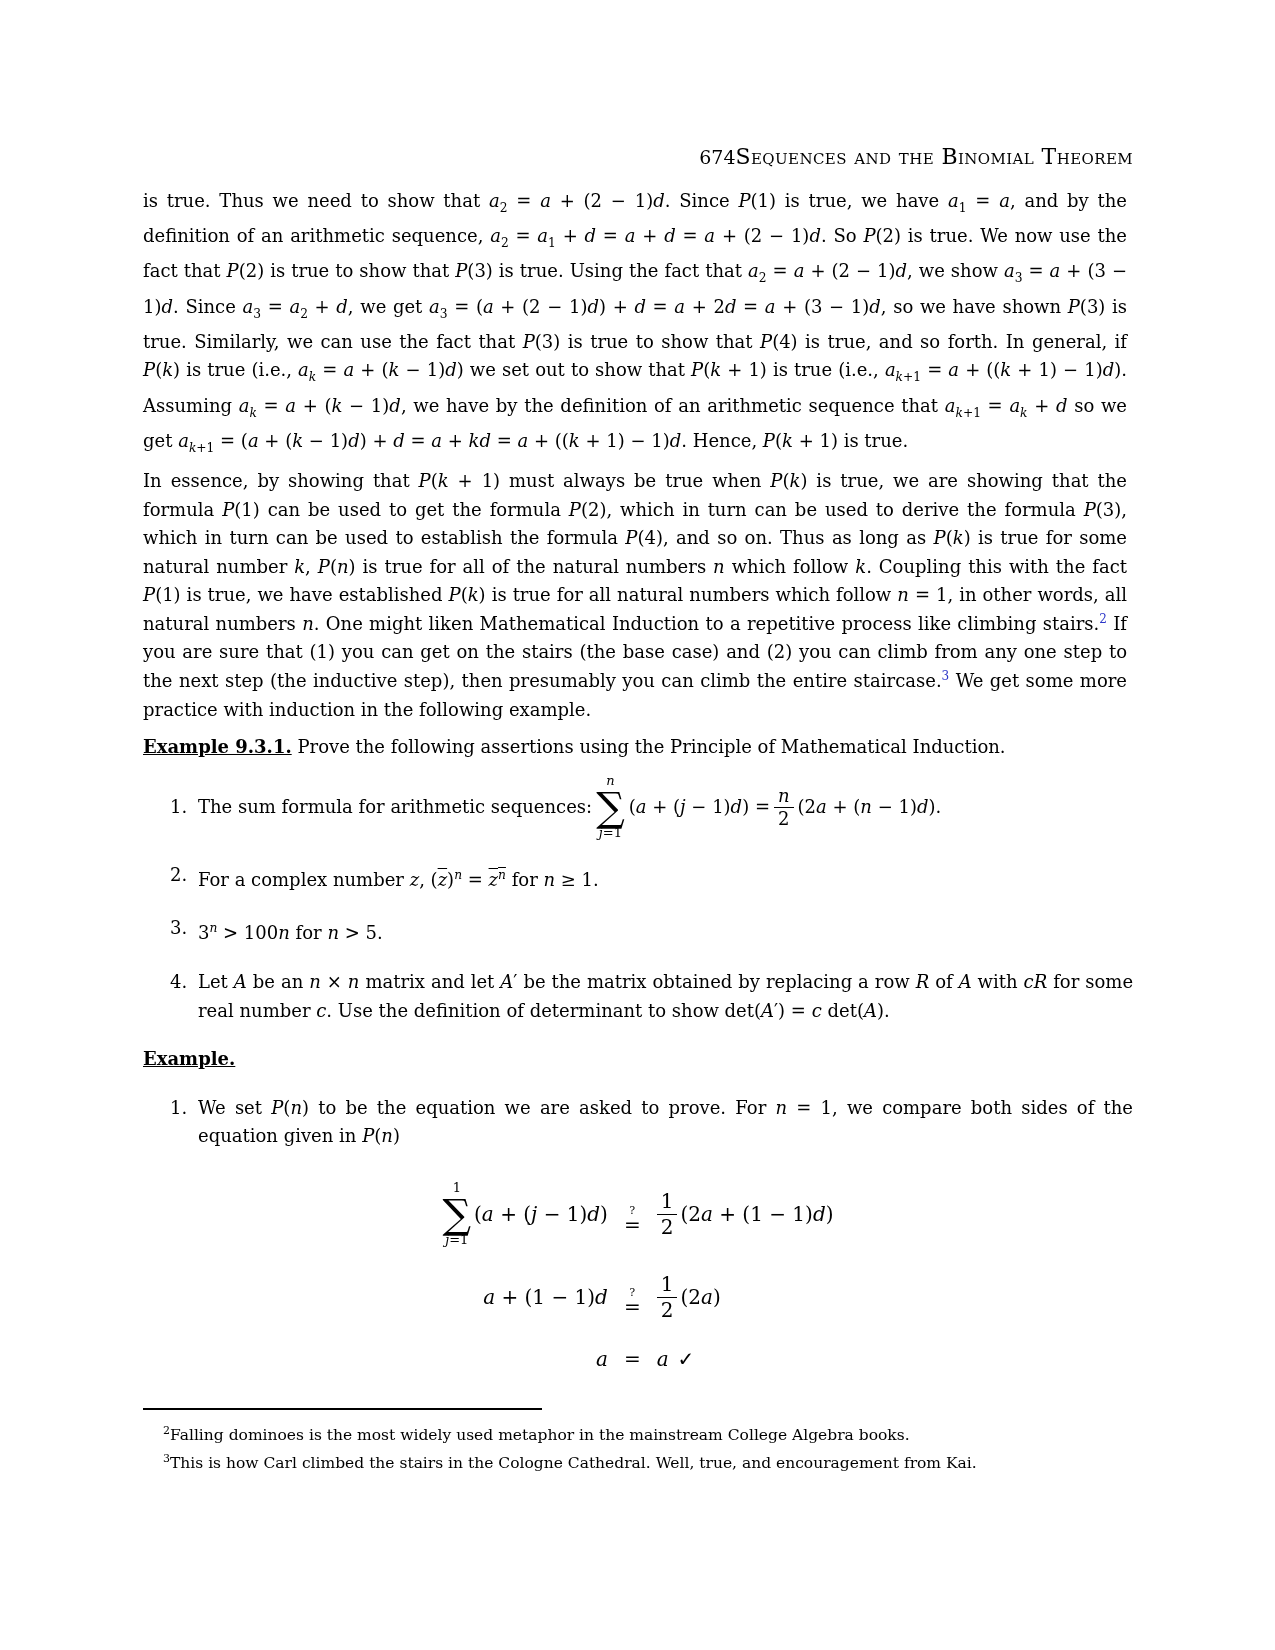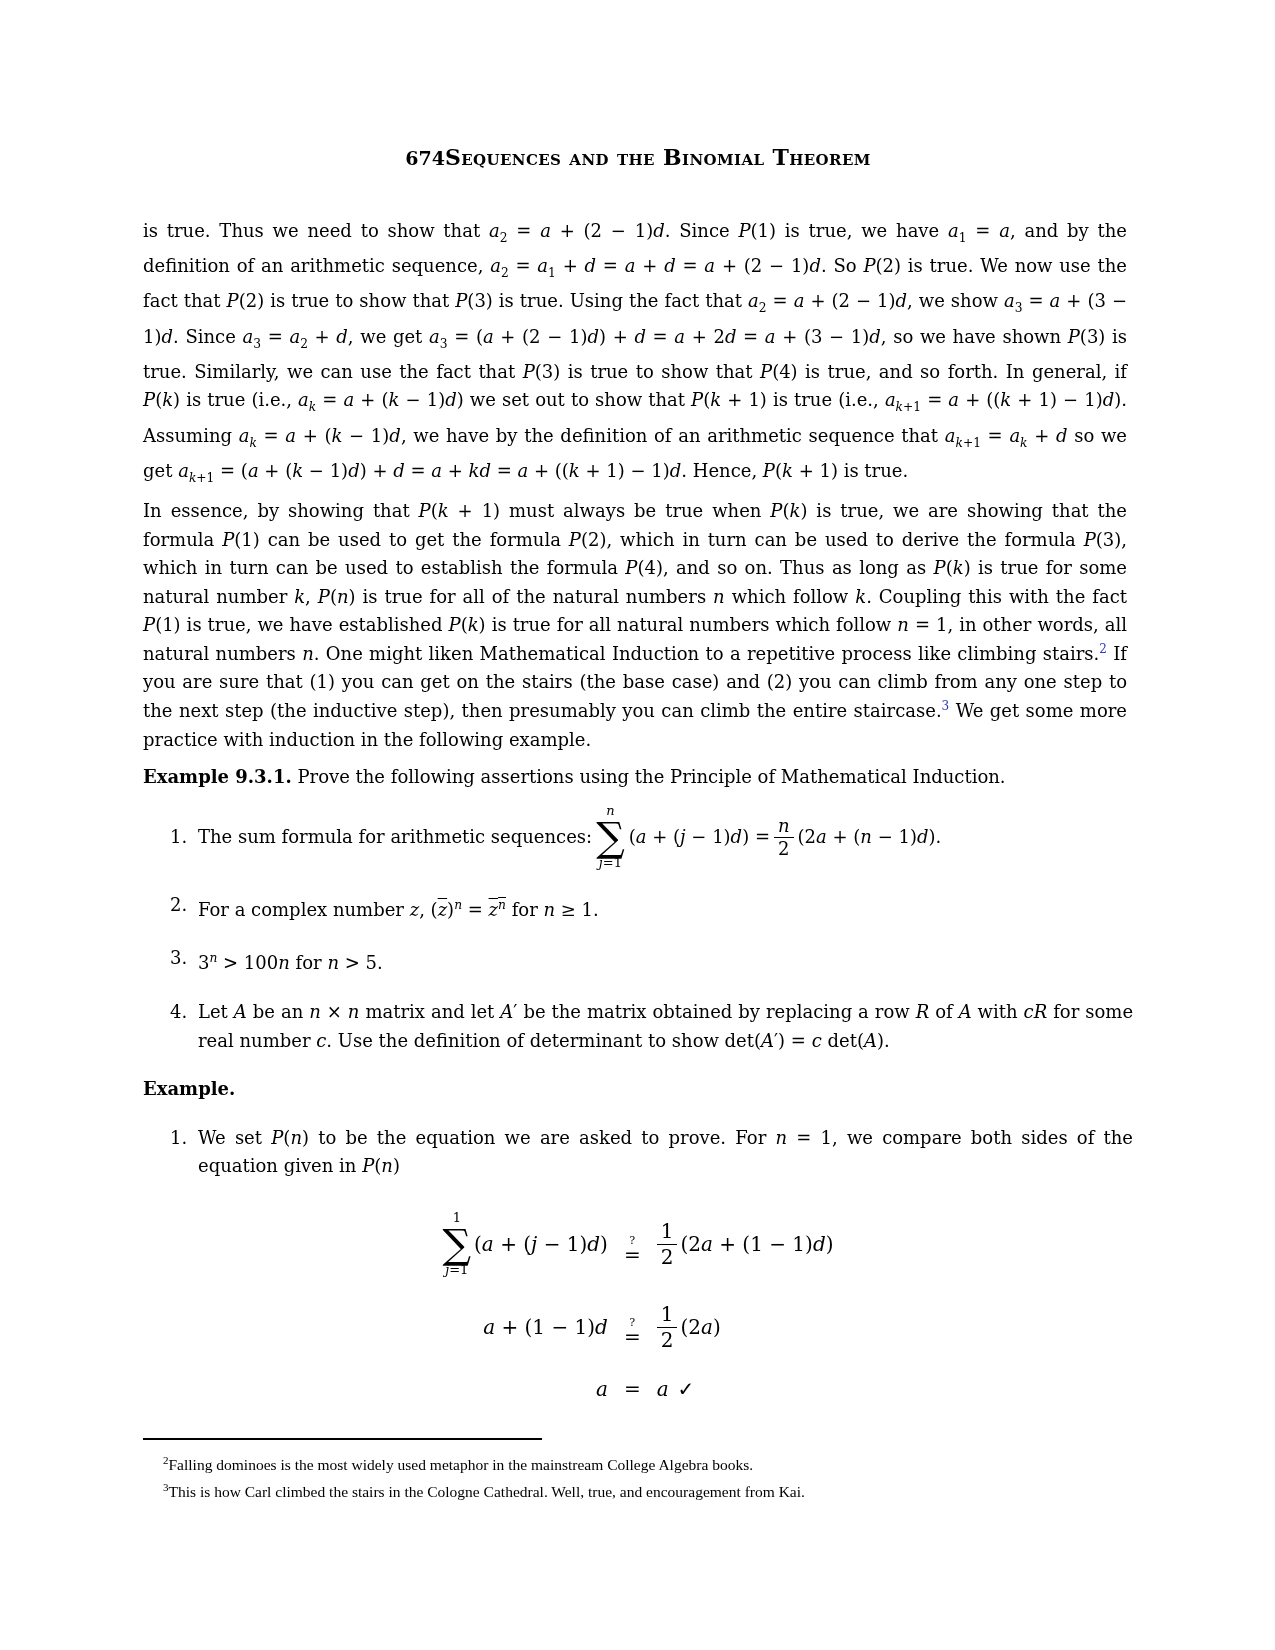--- a/index.html
+++ b/index.html
@@ -1,29 +1,29 @@
 <!DOCTYPE html>
 <html><head>
 <meta charset="utf-8">
 <style>
   html,body{margin:0;padding:0;background:#ffffff;}
   .page{position:relative;width:1275px;height:1650px;background:#ffffff;color:#000;
         font-family:"DejaVu Serif", serif;overflow:hidden;}
   .content{position:absolute;left:143px;top:146px;width:990px;font-size:18px;line-height:28.6px;}
-  .pagehead{display:flex;justify-content:center;align-items:baseline;line-height:22px;margin-bottom:48px;font-weight:bold;}
+  .pagehead{display:flex;justify-content:flex-end;align-items:baseline;line-height:22px;margin-bottom:19px;}
   .pgnum{font-size:19px;}
   .running{font-variant:small-caps;font-size:22px;letter-spacing:0.4px;}
   p.body{margin:0 6px 5px 0;text-align:justify;}
   i{font-style:italic;}
   sub{font-size:68%;}
   sup{font-size:68%;}
   .fnref{color:#2b35c8;font-size:12px;vertical-align:super;line-height:0;}
   .ov{text-decoration:overline;}
   .exhead{margin:9px 0 0 0;text-align:justify;}
-  b{font-weight:bold;}
+  b{font-weight:bold;text-decoration:underline;}
   .li{display:flex;margin:20px 0 20px 27px;}
   .li .num{flex:0 0 28px;}
   .li-body{flex:1;text-align:justify;}
   .li-center{align-items:center;margin-top:12px;margin-bottom:12px;}
   .mathline{display:flex;align-items:center;flex-wrap:wrap;gap:4px;text-align:left;}
   .sumblk{display:inline-flex;flex-direction:column;align-items:center;line-height:1;}
   .sumblk .lim{font-size:13px;line-height:1.15;}
   .sigma{font-size:40px;line-height:0.85;padding:1px 0 2px 0;}
   .frac{display:inline-flex;flex-direction:column;align-items:center;line-height:1.2;vertical-align:middle;}
   .frac .fnum{border-bottom:1.3px solid #000;padding:0 4px 1px 4px;}
@@ -31,21 +31,21 @@
   .qrel{display:inline-flex;flex-direction:column;align-items:center;line-height:1;}
   .qrel .q{font-size:11px;margin-bottom:-1px;}
   .solhead{margin:20px 0 0 0;}
   .eqs{display:grid;grid-template-columns:auto auto auto;column-gap:16px;row-gap:24px;
        width:fit-content;margin:30px auto 0 auto;font-size:20px;align-items:center;line-height:1.3;}
   .eq-l{justify-self:end;display:flex;align-items:center;gap:3px;}
   .eq-rel{justify-self:center;}
   .eq-r{justify-self:start;display:flex;align-items:center;gap:3px;}
   .check{padding-left:6px;}
   .fnrule{width:399px;border-top:2px solid #000;margin:36px 0 9px 0;}
-  .fn{font-size:15.5px;line-height:23px;margin:0;text-align:justify;text-indent:20px;font-family:Liberation Serif, serif;}
+  .fn{font-size:15.5px;line-height:23px;margin:0;text-align:justify;text-indent:20px;}
   .fn sup{font-size:11px;}
 </style>
 </head>
 <body>
 
 <div class="page">
   <div class="content">
 
     <div class="pagehead">
       <span class="pgnum">674</span>

